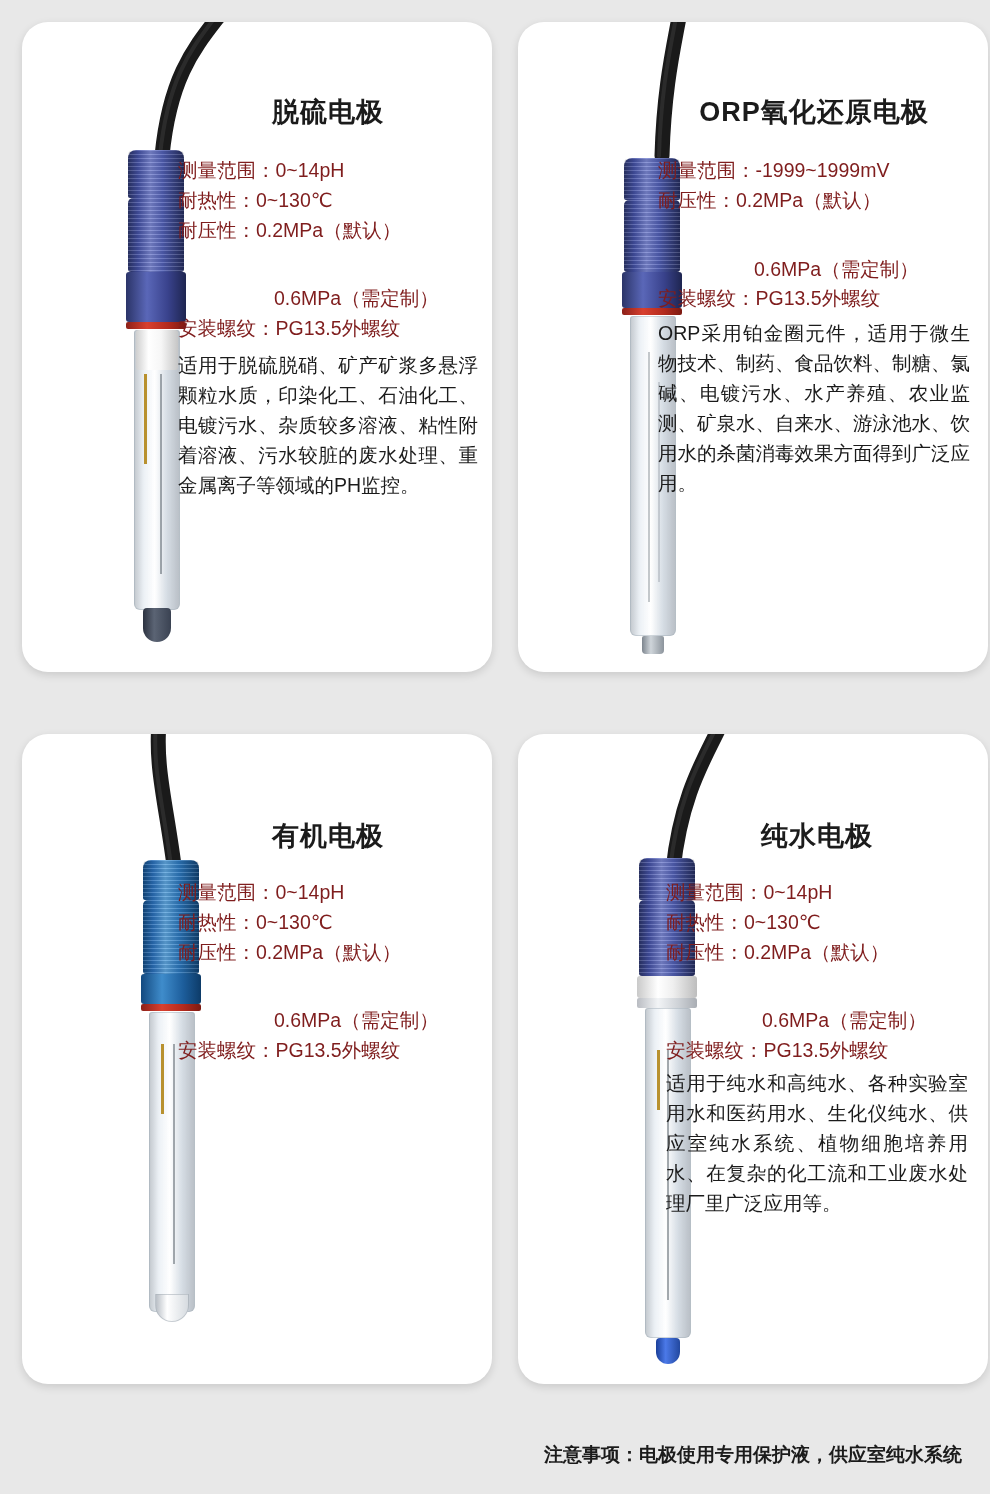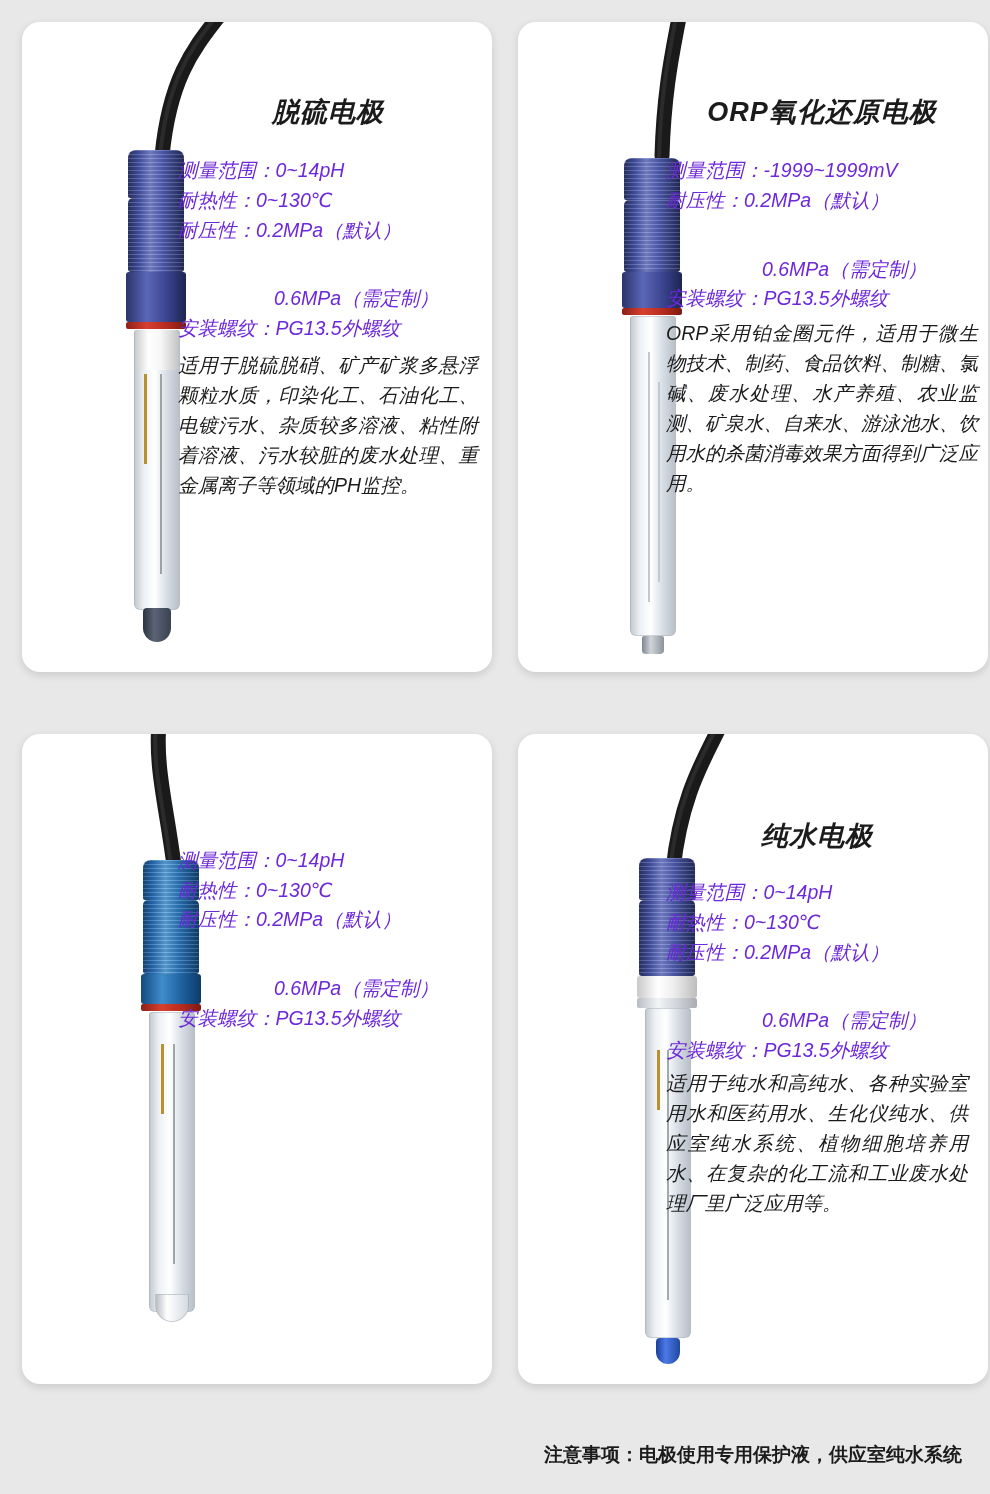--- a/index.html
+++ b/index.html
@@ -23,24 +23,23 @@
   .grid {
     display: grid;
     grid-template-columns: 470px 470px;
     grid-template-rows: 650px 650px;
     column-gap: 26px;
     row-gap: 62px;
   }
   .card {
     position: relative;
     background: #ffffff;
-    border-radius: 18px;
+    border-radius: 26px;
     box-shadow: 0 3px 9px rgba(0,0,0,0.13);
     overflow: hidden;
-    font-style: italic;
   }
   .card-inner {
     position: relative;
     width: 100%;
     height: 100%;
   }
   
   .probe {
     position: absolute;
     top: 0;
@@ -167,21 +166,21 @@
   .card-title {
     font-size: 27px;
     font-weight: bold;
     color: #1b1b1b;
     letter-spacing: 1px;
     text-align: center;
     line-height: 1.2;
   }
   .spec-line {
     font-size: 19.5px;
-    color: #6d28d9;
+    color: #7f1d1d;
     line-height: 1.52;
     white-space: nowrap;
   }
   .spec-line.indent {
     padding-left: 96px;
     margin-top: 39px;
   }
   .desc {
     font-size: 19.5px;
     color: #1b1b1b;
@@ -268,37 +267,37 @@
           <div class="cap" style="top:178px;height:72px;">
               <div class="cap-ridges"></div>
             </div>
           <div class="collar-white" style="top:250px;height:36px;background:linear-gradient(90deg,#2b3468,#5a67b8 35%,#39428c 70%,#1e2550);"></div>
           <div class="collar-red" style="top:286px;"></div>
           <div class="glass" style="top:294px;height:320px;"></div>
           <div class="inner-wire" style="left:70px;top:330px;height:250px;background:rgba(90,100,110,0.35);"></div>
           <div class="inner-wire" style="left:80px;top:360px;height:200px;background:rgba(120,130,140,0.3);"></div>
           <div class="tip-sensor" style="top:614px;"></div>
         </div>
-        <div class="text-col" style="top:74px; right:10px; width:312px;">
+        <div class="text-col" style="top:74px; right:18px; width:312px;">
           <div class="card-title">ORP氧化还原电极</div>
           <div style="height:28px;"></div>
           <div class="spec-line">
             <span>测量范围：</span><span>-1999~1999mV</span>
           </div>
           <div class="spec-line">
             <span>耐压性：</span><span>0.2MPa（默认）</span>
           </div>
           <div class="spec-line indent">
             <span>0.6MPa（需定制）</span>
           </div>
           <div class="spec-line">
             <span>安装螺纹：</span><span>PG13.5外螺纹</span>
           </div>
           <div style="height:4px;"></div>
-          <div class="desc">ORP采用铂金圈元件，适用于微生物技术、制药、食品饮料、制糖、氯碱、废水处理、水产养殖、农业监测、矿泉水、自来水、游泳池水、饮用水的杀菌消毒效果方面得到广泛应用。</div>
+          <div class="desc">ORP采用铂金圈元件，适用于微生物技术、制药、食品饮料、制糖、氯碱、电镀污水、水产养殖、农业监测、矿泉水、自来水、游泳池水、饮用水的杀菌消毒效果方面得到广泛应用。</div>
         </div>
       </div>
     </div>
 
     <div class="card">
       <div class="card-inner">
         <div class="probe probe-left2">
           <div class="cable">
             <svg width="110" height="160" viewBox="0 0 110 160">
               <path d="M18 -4 C 14 40, 26 80, 34 145" stroke="#1a1a1a" stroke-width="15" fill="none" stroke-linecap="round"></path>
@@ -312,20 +311,21 @@
               <div class="cap-ridges"></div>
             </div>
           <div class="collar-white" style="top:240px;height:30px;background:linear-gradient(90deg,#13497f,#3f8ccb 35%,#1d5e9c 70%,#0d3b68);"></div>
           <div class="collar-red" style="top:270px;"></div>
           <div class="glass" style="top:278px;height:300px;"></div>
           <div class="inner-wire gold" style="left:64px;top:310px;height:70px;"></div>
           <div class="inner-wire" style="left:76px;top:310px;height:220px;"></div>
           <div class="tip-round" style="top:560px;"></div>
         </div>
         <div class="text-col" style="top:86px; right:14px; width:300px;">
+          <div class="card-title">有机电极</div>
           <div style="height:26px;"></div>
           <div class="spec-line">
             <span>测量范围：</span><span>0~14pH</span>
           </div>
           <div class="spec-line">
             <span>耐热性：</span><span>0~130℃</span>
           </div>
           <div class="spec-line">
             <span>耐压性：</span><span>0.2MPa（默认）</span>
           </div>

